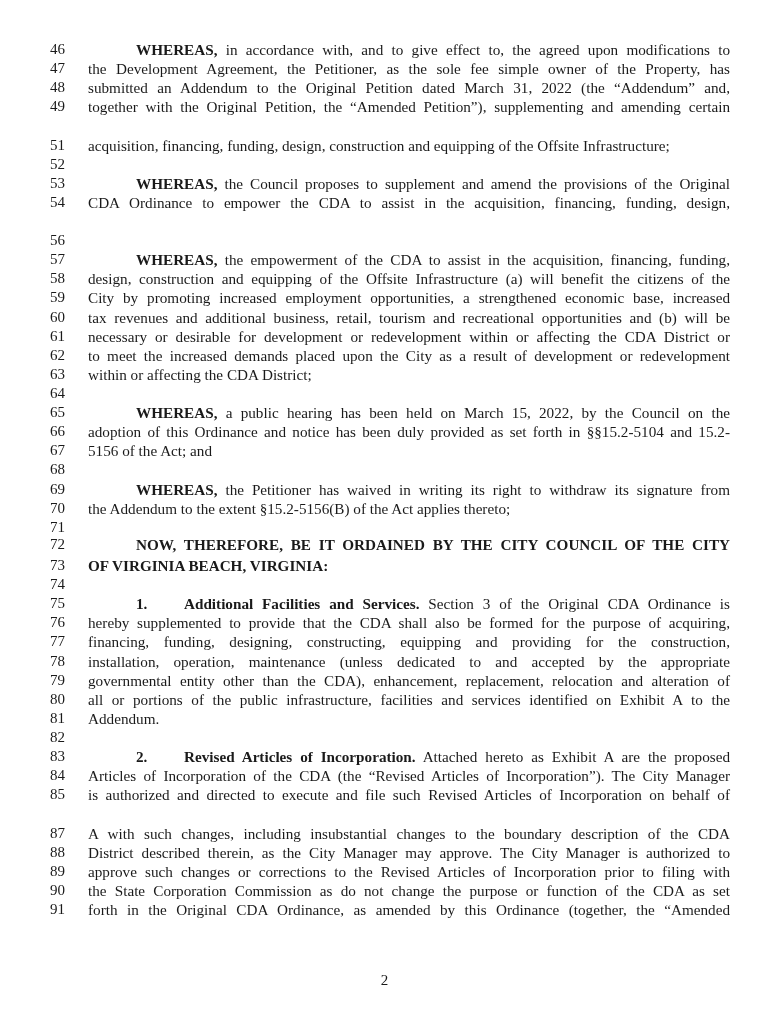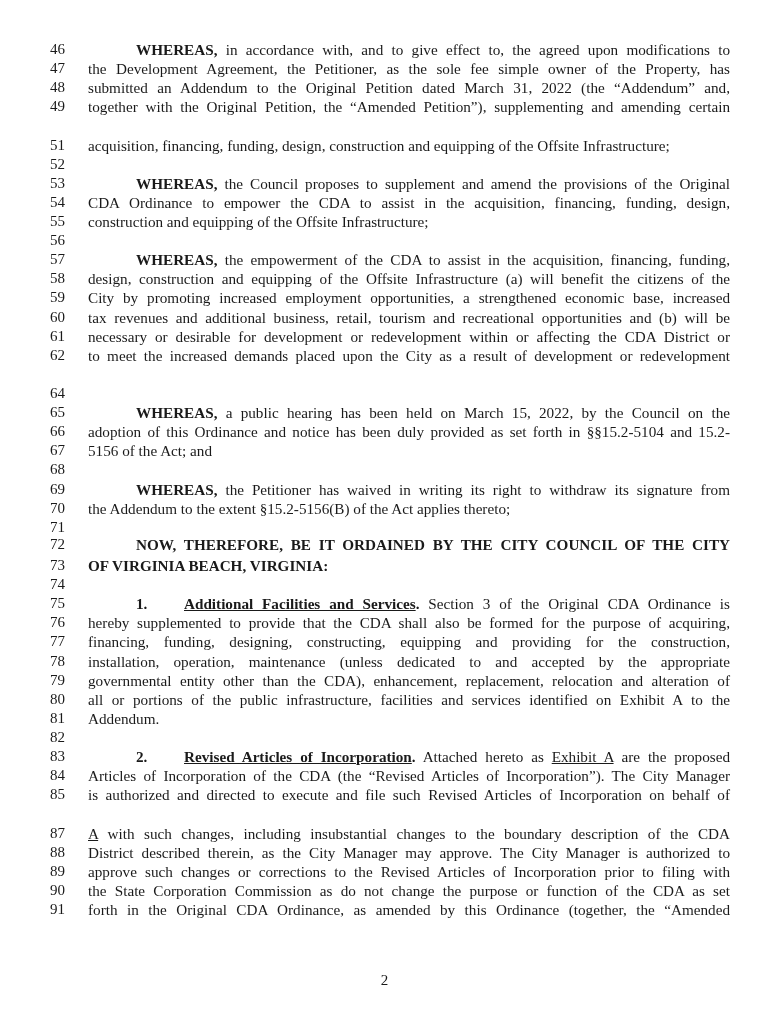--- a/index.html
+++ b/index.html
@@ -16,21 +16,21 @@
     position: absolute; left: 50px; width: 28px; text-align: left;
     font-size: 15px;
   }
   .tx {
     position: absolute; left: 88px; width: 642px; white-space: nowrap;
     text-align: justify; text-align-last: justify;
   }
   .tx.last { text-align-last: left; }
   .tx.indent { left: 136px; width: 594px; }
   .b { font-weight: bold; }
-  .u { text-decoration: underline; }
+  .u { }
   .num { display: inline-block; width: 48px; font-weight: bold; }
   .pageno {
     position: absolute; top: 972px; left: 0; width: 769px; text-align: center;
     font-size: 15px;
   }
 </style>
 </head>
 <body>
 
 <div class="page" id="page">
@@ -58,24 +58,20 @@
       <span class="ln">52</span>
     </div>
     <div class="line" style="top: 173.77px;">
       <span class="ln">53</span>
       <span class="tx indent"><span class="b">WHEREAS,</span><span> the Council proposes to supplement and amend the provisions of the Original</span></span>
     </div>
     <div class="line" style="top: 192.88px;">
       <span class="ln">54</span>
       <span class="tx"><span>CDA Ordinance to empower the CDA to assist in the acquisition, financing, funding, design,</span></span>
     </div>
-    <div class="line" style="top: 211.99px;">
-      <span class="ln">55</span>
-      <span class="tx last"><span>construction and equipping of the Offsite Infrastructure;</span></span>
-    </div>
     <div class="line" style="top: 231.1px;">
       <span class="ln">56</span>
     </div>
     <div class="line" style="top: 250.21px;">
       <span class="ln">57</span>
       <span class="tx indent"><span class="b">WHEREAS,</span><span> the empowerment of the CDA to assist in the acquisition, financing, funding,</span></span>
     </div>
     <div class="line" style="top: 269.32px;">
       <span class="ln">58</span>
       <span class="tx"><span>design, construction and equipping of the Offsite Infrastructure (a) will benefit the citizens of the</span></span>
@@ -88,20 +84,24 @@
       <span class="ln">60</span>
       <span class="tx"><span>tax revenues and additional business, retail, tourism and recreational opportunities and (b) will be</span></span>
     </div>
     <div class="line" style="top: 326.65px;">
       <span class="ln">61</span>
       <span class="tx"><span>necessary or desirable for development or redevelopment within or affecting the CDA District or</span></span>
     </div>
     <div class="line" style="top: 345.76px;">
       <span class="ln">62</span>
       <span class="tx"><span>to meet the increased demands placed upon the City as a result of development or redevelopment</span></span>
+    </div>
+    <div class="line" style="top: 364.87px;">
+      <span class="ln">63</span>
+      <span class="tx last"><span>within or affecting the CDA District;</span></span>
     </div>
     <div class="line" style="top: 383.98px;">
       <span class="ln">64</span>
     </div>
     <div class="line" style="top: 403.09px;">
       <span class="ln">65</span>
       <span class="tx indent"><span class="b">WHEREAS,</span><span> a public hearing has been held on March 15, 2022, by the Council on the</span></span>
     </div>
     <div class="line" style="top: 422.2px;">
       <span class="ln">66</span>

